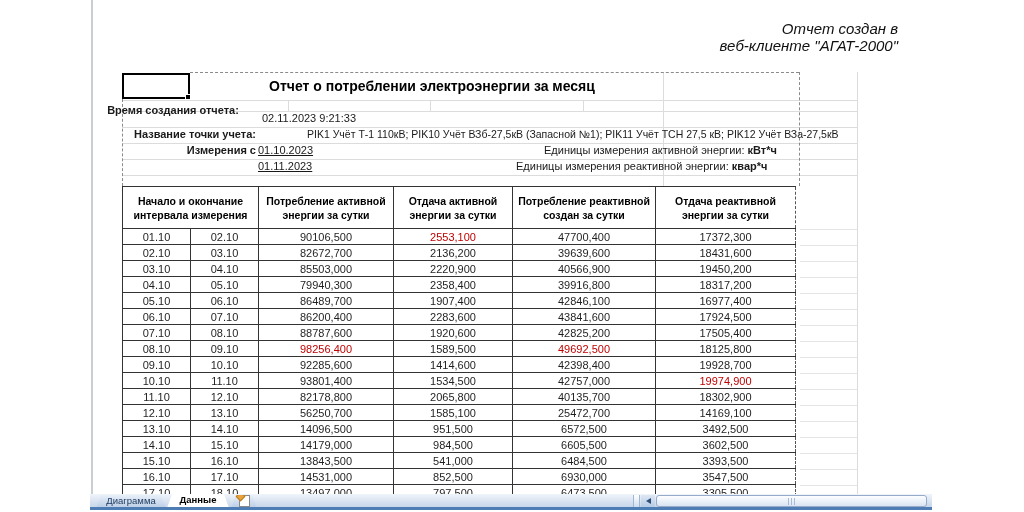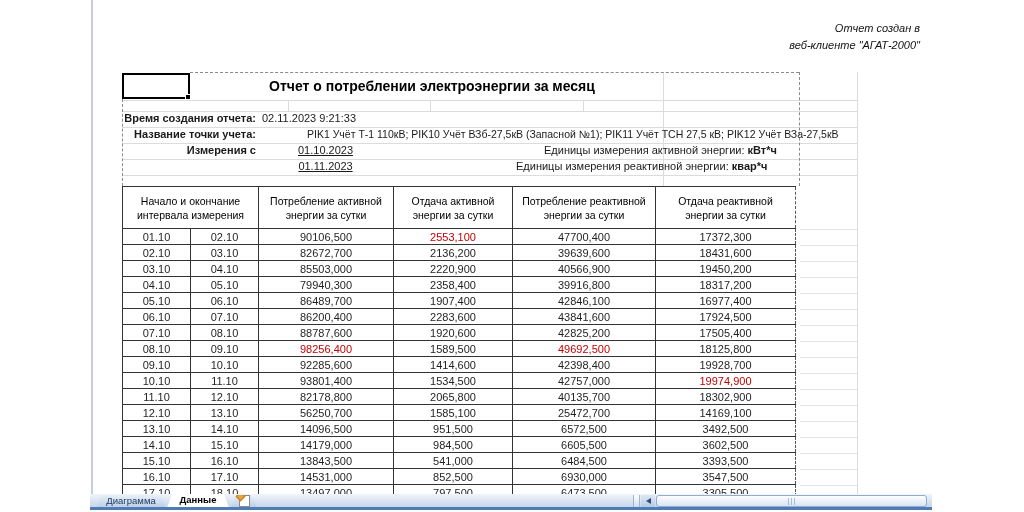--- a/index.html
+++ b/index.html
@@ -4,22 +4,22 @@
 <style>
   html,body{margin:0;padding:0;}
   body{width:1024px;height:512px;position:relative;background:#fff;
        font-family:"Liberation Sans", sans-serif;color:#1a1a1a;overflow:hidden;}
   .abs{position:absolute;}
 
   
   .win-left-edge{left:91px;top:0;width:2px;height:494px;background:#c9cdd4;}
 
   
-  .watermark{top:20px;right:104px;text-align:right;font-style:italic;
-             font-size:11px;line-height:17px;color:#111;}
+  .watermark{top:20px;right:126px;text-align:right;font-style:italic;
+             font-size:15px;line-height:17px;color:#111;}
 
   
   .hgrid{height:1px;background:#dcdcdc;}
   .vgrid{width:1px;background:#dcdcdc;}
 
   
   .dash-top{left:190px;top:72px;width:609px;border-top:1px dashed #8a8a8a;}
   .dash-left{left:122px;top:99px;height:87px;border-left:1px dashed #8a8a8a;}
   .dash-right{left:799px;top:72px;height:114px;border-left:1px dashed #8a8a8a;}
 
@@ -27,30 +27,30 @@
   .sel-cell{left:122px;top:73px;width:64px;height:22px;border:2px solid #000;background:transparent;}
   .fill-handle{position:absolute;right:-3px;bottom:-3px;width:4px;height:4px;background:#000;border:1px solid #fff;}
 
   
   .rpt-title{left:122px;top:78px;width:620px;text-align:center;
              font-weight:bold;font-size:14px;color:#000;}
 
   
   .lbl{left:90px;width:166px;text-align:right;font-weight:bold;font-size:11px;white-space:nowrap;}
   .val{font-size:11px;white-space:nowrap;}
-  .date-val{left:258px;width:135px;text-align:center;text-decoration:underline;}
+  .date-val{left:258px;width:135px;text-decoration:underline;}
   .units{left:516px;font-size:11px;white-space:nowrap;}
   .units b{font-weight:bold;}
 
   
   .main-table{position:absolute;left:122px;top:186px;border-collapse:collapse;
               table-layout:fixed;background:#fff;z-index:1;}
   .main-table th,.main-table td{border:1px solid #333;padding:0;text-align:center;
               overflow:hidden;white-space:nowrap;}
-  .main-table th{height:41px;font-weight:normal;font-size:10.5px;line-height:14px;
+  .main-table th{height:41px;font-weight:bold;font-size:10.5px;line-height:14px;
               padding:0 4px;white-space:normal;color:#000;}
   .main-table td{height:15px;font-size:11px;color:#1f1f1f;}
   .main-table .last-col{border-right:1px dashed #555;}
   .main-table td.red{color:#C00000;}
 
   
   .ghost-rows{left:800px;top:229px;width:57px;height:272px;
       background:repeating-linear-gradient(to bottom,#e4e4e4 0 1px,transparent 1px 16px);}
   .vgrid-right{left:857px;top:72px;height:429px;}
   .vgrid-mid{left:663px;top:72px;height:114px;}
@@ -107,21 +107,21 @@
 <div class="abs dash-top"></div>
 <div class="abs dash-left"></div>
 <div class="abs dash-right"></div>
 
 <div class="abs sel-cell">
   <div class="fill-handle"></div>
 </div>
 
 <div class="abs rpt-title">Отчет о потреблении электроэнергии за месяц</div>
 
-<div class="abs lbl" style="top:112px;">Время создания отчета:</div>
+<div class="abs lbl" style="top:104px;text-align:center;">Время создания отчета:</div>
 <div class="abs val" style="left:262px;top:112px;">02.11.2023 9:21:33</div>
 
 <div class="abs lbl" style="top:128px;">Название точки учета:</div>
 <div class="abs val" style="left:268px;top:128px;font-size:10.5px;padding-left:39px;">PIK1 Учёт Т-1 110кВ; PIK10 Учёт ВЗб-27,5кВ (Запасной №1); PIK11 Учёт ТСН 27,5 кВ; PIK12 Учёт ВЗа-27,5кВ</div>
 
 <div class="abs lbl" style="top:144px;">Измерения с</div>
 <div class="abs val date-val" style="top:144px;">01.10.2023</div>
 <div class="abs units" style="top:144px;padding-left:28px;"><span>Единицы измерения активной энергии:</span> <b>кВт*ч</b></div>
 
 <div class="abs lbl" style="top:176px;margin-top:8px;">по</div>
@@ -135,21 +135,21 @@
       <col style="width:135px">
     <col style="width:119px">
       <col style="width:143px">
       <col style="width:140px">
   </colgroup>
   <thead>
     <tr>
       <th colspan="2">Начало и окончание интервала измерения</th>
       <th>Потребление активной энергии за сутки</th>
       <th>Отдача активной энергии за сутки</th>
-      <th>Потребление реактивной энергии за сутки</th>
+      <th>Потребление реактивной создан за сутки</th>
       <th class="last-col">Отдача реактивной энергии за сутки</th>
     </tr>
   </thead>
   <tbody>
       <tr>
         <td>01.10</td>
         <td>02.10</td>
         <td>90106,500</td>
         <td class="red">2553,100</td>
         <td>47700,400</td>

